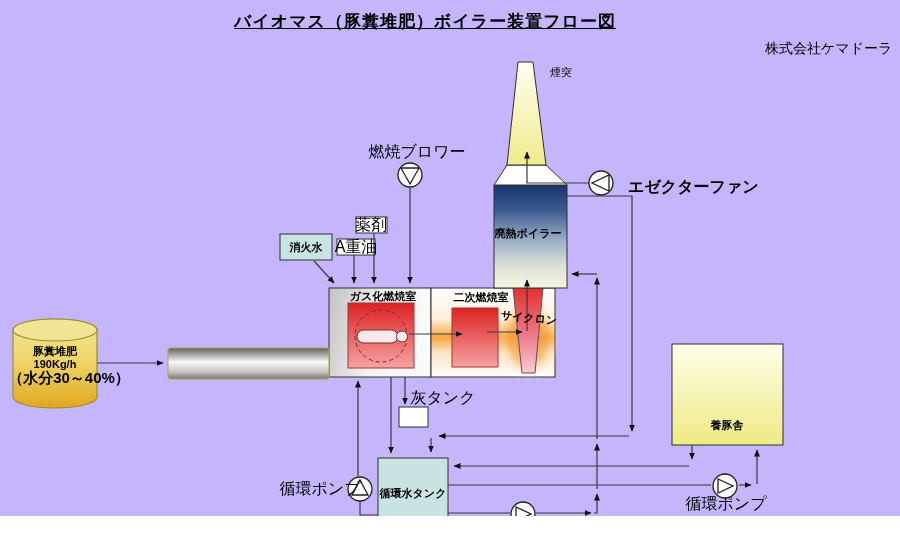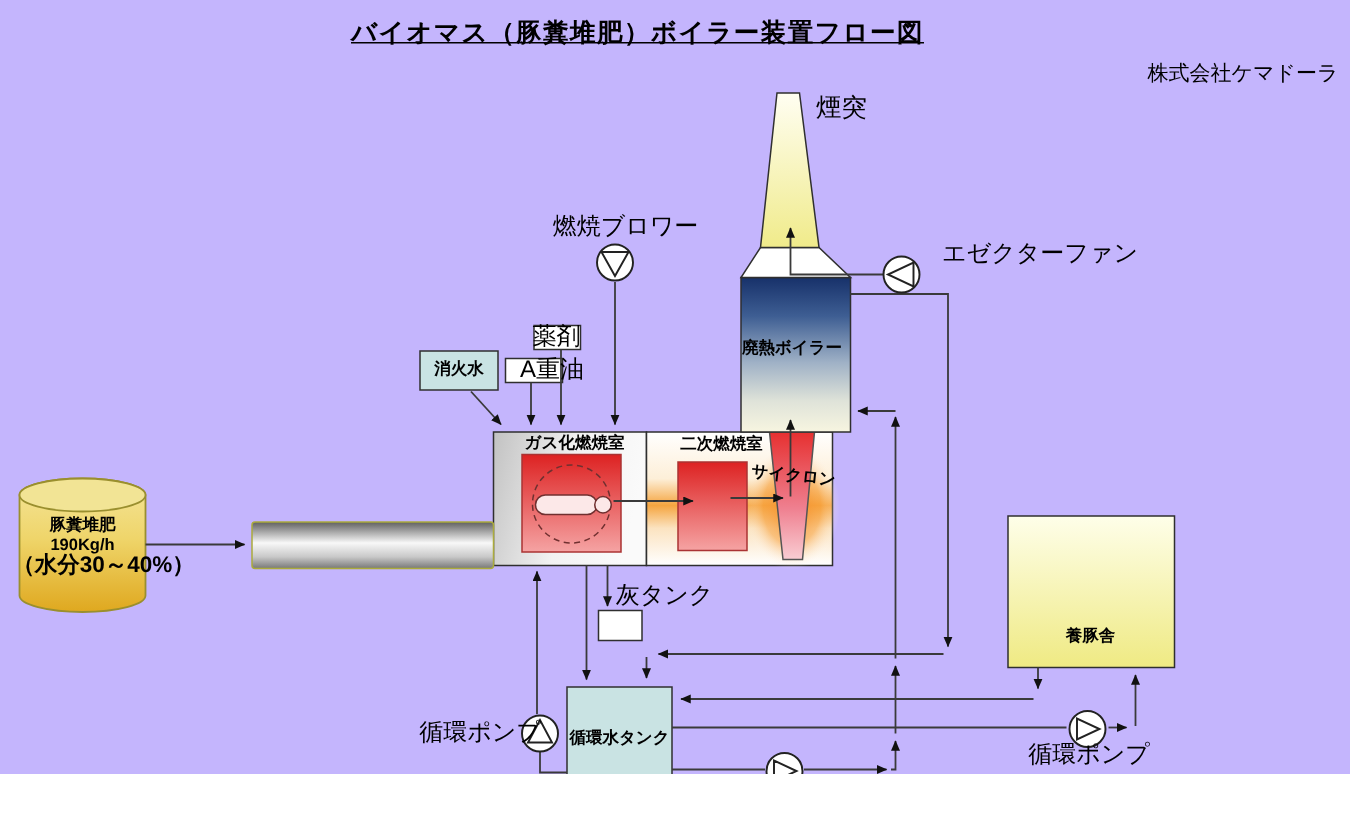--- a/index.html
+++ b/index.html
@@ -166,27 +166,27 @@
     </g>
     <g>
       <circle class="pump" cx="725" cy="486" r="12"></circle>
       <polygon class="pump" points="718,479 718,493 733,486"></polygon>
     </g>
   </svg>
 
   <div class="title">バイオマス（豚糞堆肥）ボイラー装置フロー図</div>
   <div class="company">株式会社ケマドーラ</div>
 
-  <div class="lbl" style="left:561px;top:72px;font-size:17px;">煙突</div>
-  <div class="lbl" style="left:628px;top:170px;transform:translate(0,-50%);">エゼクターファン</div>
+  <div class="lbl" style="left:561px;top:72px;font-size:11px;">煙突</div>
+  <div class="lbl" style="left:628px;top:187px;transform:translate(0,-50%);font-weight:bold;">エゼクターファン</div>
   <div class="lbl" style="left:417px;top:152px;">燃焼ブロワー</div>
   <div class="lbl b" style="left:528px;top:233px;">廃熱ボイラー</div>
   <div class="lbl" style="left:371px;top:225px;">薬剤</div>
   <div class="lbl b" style="left:306px;top:247px;">消火水</div>
-  <div class="lbl" style="left:356px;top:247px;margin-left:12px;">A重油</div>
+  <div class="lbl" style="left:356px;top:247px;">A重油</div>
   <div class="lbl b" style="left:383px;top:296px;">ガス化燃焼室</div>
   <div class="lbl b" style="left:481px;top:298px;font-family:Liberation Mono, monospace;">二次燃焼室</div>
   <div class="lbl b rot" style="left:529px;top:318px;">サイクロン</div>
   <div class="lbl b" style="left:55px;top:351px;">豚糞堆肥</div>
   <div class="lbl b" style="left:55px;top:364px;">190Kg/h</div>
   <div class="lbl b small" style="left:69px;top:377px;font-size:15px;">（水分30～40%）</div>
   <div class="lbl" style="left:443px;top:398px;">灰タンク</div>
   <div class="lbl" style="left:320px;top:489px;">循環ポンプ</div>
   <div class="lbl b" style="left:413px;top:493px;">循環水タンク</div>
   <div class="lbl" style="left:524px;top:538px;">循環ポンプ</div>

